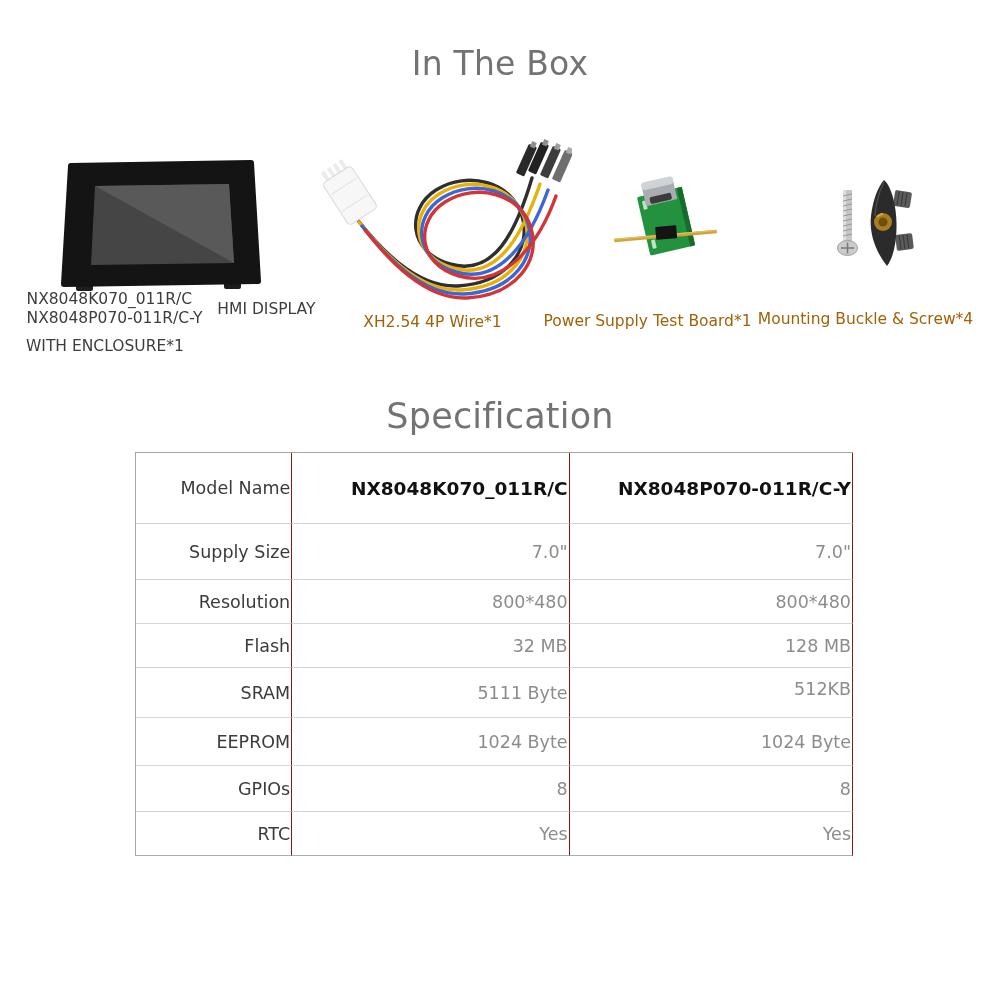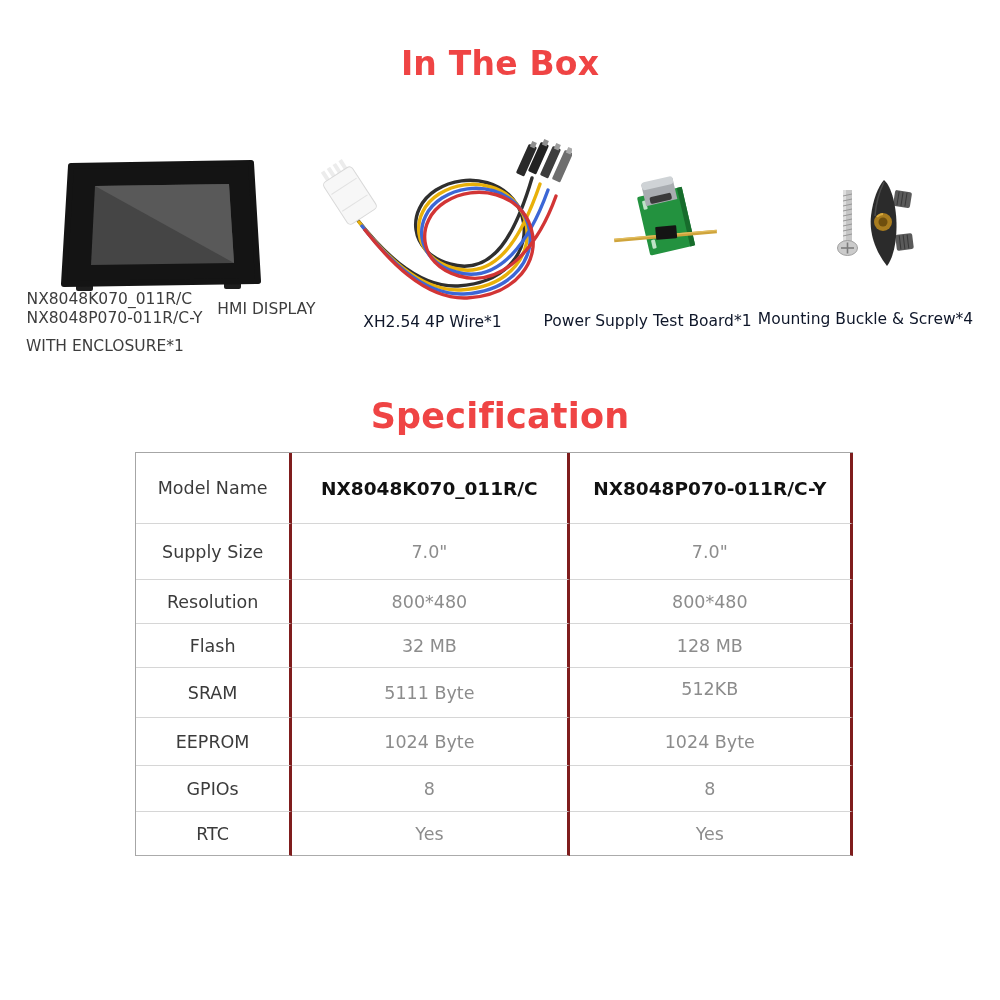--- a/index.html
+++ b/index.html
@@ -7,50 +7,50 @@
     width:1000px;height:1000px;position:relative;overflow:hidden;
     background:#ffffff;
     font-family:"DejaVu Sans","Liberation Sans",sans-serif;
     color:#3d3d3d;
   }
   .abs{position:absolute;}
 
   
   .section-title{
     left:0;width:1000px;text-align:center;
-    font-weight:700;color:#ef4444;letter-spacing:0.2px;
+    font-weight:400;color:#737373;letter-spacing:0.2px;
   }
   #title-box{top:44px;font-size:33px;}
   #title-spec{top:396px;font-size:35px;}
 
   
   .fig{display:block;}
-  .caption{font-size:15.5px;color:#0f172a;line-height:20px;}
+  .caption{font-size:15.5px;color:#a16207;line-height:20px;}
   .caption.center{text-align:center;}
 
   #cap-display{left:26px;top:290px;width:290px;}
   .cap1-top{display:flex;align-items:center;justify-content:center;}
   .cap1-models{font-size:15.5px;line-height:19px;}
   .cap1-side{margin-left:15px;font-size:15.5px;}
   .cap1-bottom{text-align:left;margin-top:9px;font-size:15.5px;}
 
   #cap-wire{left:330px;top:312px;width:205px;}
   #cap-board{left:540px;top:311px;width:215px;}
   #cap-buckle{left:753px;top:309px;width:225px;}
 
   
   #spec-table{
     left:135px;top:452px;width:718px;
     border-collapse:separate;border-spacing:0;table-layout:fixed;
     border-top:1px solid #a6a6a6;border-left:1px solid #a6a6a6;
   }
   #spec-table td{
-    border-right:3px solid #7f1d1d;
+    border-right:1px solid #7f1d1d;
     border-bottom:1px solid #d6d6d6;
-    text-align:center;vertical-align:middle;
+    text-align:right;vertical-align:middle;
     font-size:17.5px;overflow:hidden;
   }
   #spec-table tr:last-child td{border-bottom:1px solid #ababab;}
   #spec-table td.lbl{color:#3b3b3b;}
   #spec-table td.val{color:#8c8c8c;}
   #spec-table tr.hdr td.val{font-weight:700;color:#111;font-size:18.5px;}
   #spec-table tr.em td.val{font-weight:700;color:#111;}
   .c0{width:156px;} .c1{width:277px;} .c2{width:283px;}
 </style>
 </head>

